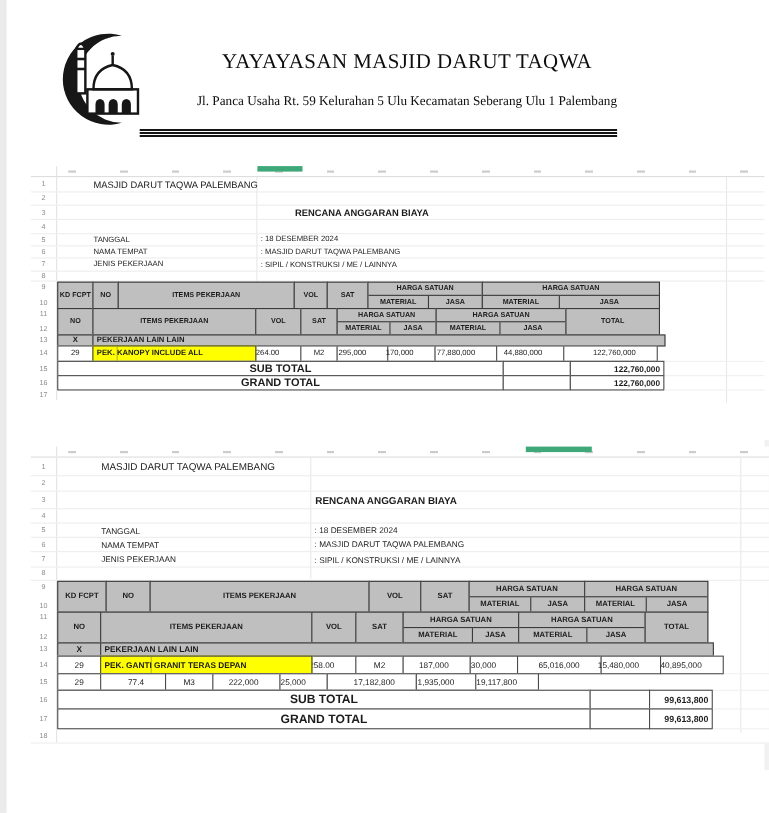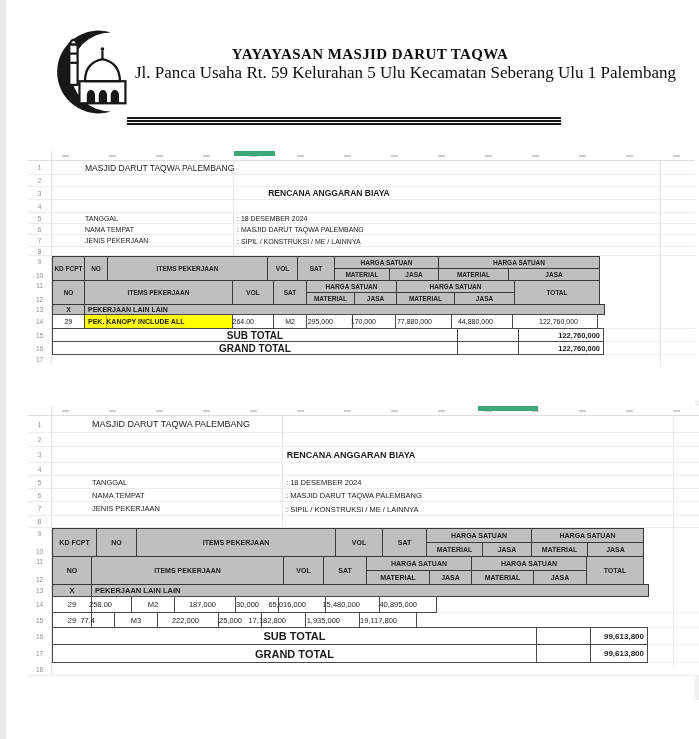--- a/index.html
+++ b/index.html
@@ -5,22 +5,22 @@
   *{margin:0;padding:0;box-sizing:border-box}
   html,body{background:#fff}
   body{width:699px;height:739px;font-family:"Liberation Sans",sans-serif;color:#1c1c1c;position:relative;overflow:hidden}
   #canvas{position:relative;width:699px;height:739px;background:#fff}
   .edge-l{position:absolute;left:0;top:0;width:6px;height:739px;background:#ebebeb}
   .edge-r{position:absolute;right:0;top:400px;width:4px;height:300px;background:#f1f1f1}
 
   
   .logo{position:absolute;left:50px;top:26px;width:92px;height:92px}
   .lht{position:absolute;left:135px;top:46px;width:470px;text-align:center;font-family:"Liberation Serif",serif;color:#0d0d0d}
-  .org{font-size:15px;font-weight:bold;letter-spacing:.4px;white-space:nowrap}
-  .addr{font-size:17px;margin-top:0;white-space:nowrap}
+  .org{font-size:19px;font-weight:normal;letter-spacing:.4px;white-space:nowrap}
+  .addr{font-size:12px;margin-top:16px;white-space:nowrap}
   .eml{font-size:13px;font-weight:bold;margin-top:2px;white-space:nowrap}
   .eml .lnk{text-decoration:underline}
   .rule{position:absolute;left:127px;top:117px;width:434px;height:8px;background:repeating-linear-gradient(to bottom,#141414 0 2px,transparent 2px 3px)}
 
   .sh{position:absolute;font-family:"Liberation Serif",serif;font-weight:bold;font-size:11.5px;color:#050505;white-space:nowrap}
 
   
   .sheet{position:absolute;background:#fff}
   .srow{position:relative;display:flex;align-items:stretch}
   .faint{border-bottom:1px solid #ededed}
@@ -325,37 +325,41 @@
       <div class="hc ml" style="width:58px">TOTAL</div>
     </div>
     <div class="srow mt" style="height:13px">
       <div class="rn">13</div>
       <div class="gc code" style="width:40px">X</div>
       <div class="gc lbl ml" style="width:558px">PEKERJAAN LAIN LAIN</div>
     </div>
     <div class="srow mt" style="height:17px">
       <div class="rn">14</div>
       <div class="dc ctr" style="width:40px">29</div>
+      <div class="dc yel ml" style="width:193px">
+          <span>PEK. GANTI GRANIT TERAS DEPAN</span>
+          <i class="split" style="left:45px"></i>
+        </div>
       <div class="dc num ml" style="width:41px">258.00</div>
       <div class="dc ctr ml" style="width:44px">M2</div>
       <div class="dc num ml" style="width:62px">187,000</div>
       <div class="dc num ml" style="width:44px">30,000</div>
-      <div class="dc num ml" style="width:48px">65,016,000</div>
+      <div class="dc num ml" style="width:77px">65,016,000</div>
       <div class="dc num ml" style="width:55px">15,480,000</div>
       <div class="dc num ml" style="width:58px">40,895,000</div>
       <div class="fill"></div>
     </div>
     <div class="srow mt" style="height:16px">
       <div class="rn">15</div>
       <div class="dc ctr" style="width:40px">29</div>
-      <div class="dc num ml" style="width:24px">77.4</div>
+      <div class="dc num ml" style="width:60px">77.4</div>
       <div class="dc ctr ml" style="width:44px">M3</div>
       <div class="dc num ml" style="width:62px">222,000</div>
       <div class="dc num ml" style="width:44px">25,000</div>
-      <div class="dc num ml" style="width:45px">17,182,800</div>
+      <div class="dc num ml" style="width:82px">17,182,800</div>
       <div class="dc num ml" style="width:55px">1,935,000</div>
       <div class="dc num ml" style="width:58px">19,117,800</div>
       <div class="fill"></div>
     </div>
     <div class="srow mt" style="height:18px">
       <div class="rn">16</div>
       <div class="dc mc" style="width:485px">SUB TOTAL</div>
       <div class="dc ml" style="width:55px"></div>
       <div class="dc btot ml" style="width:58px">99,613,800</div>
       <div class="fill"></div>

